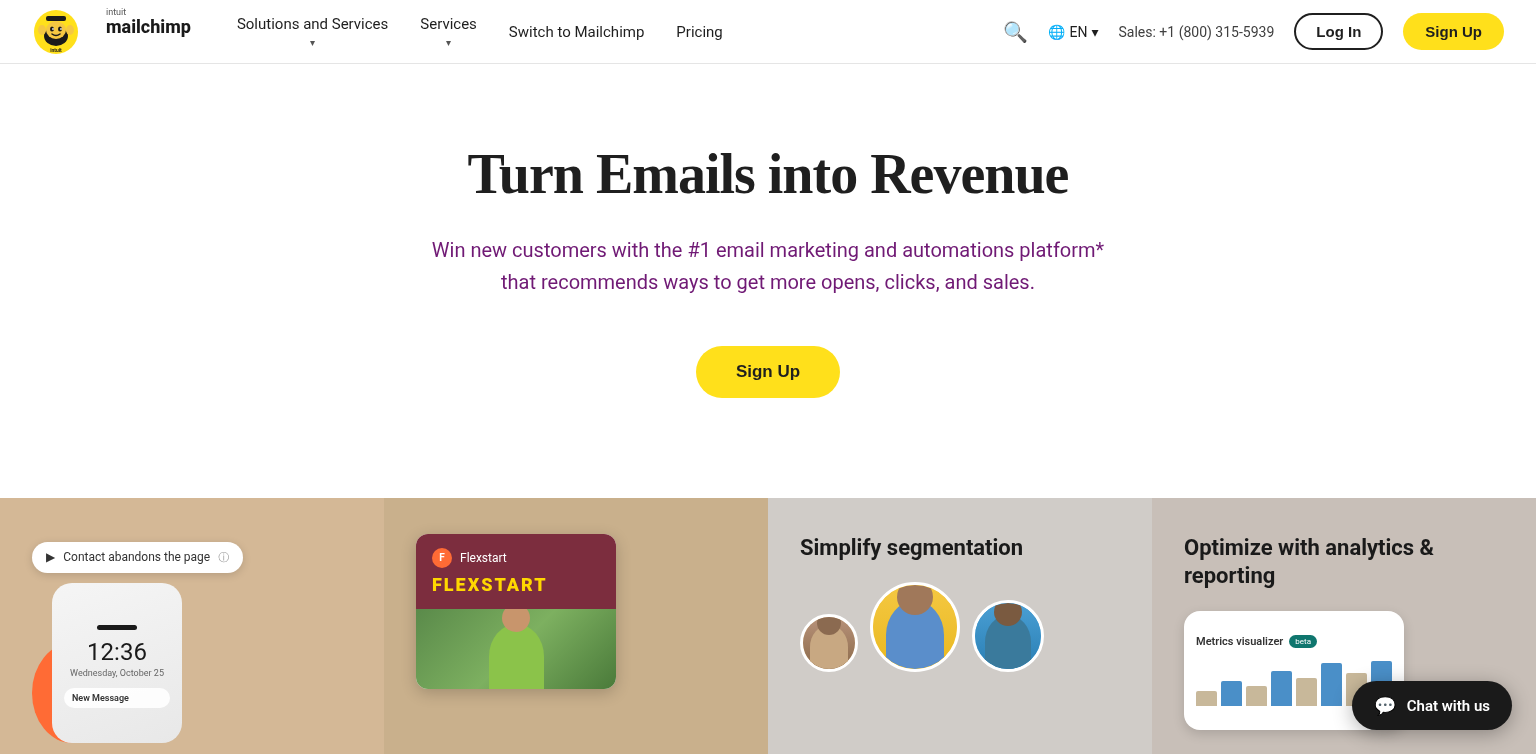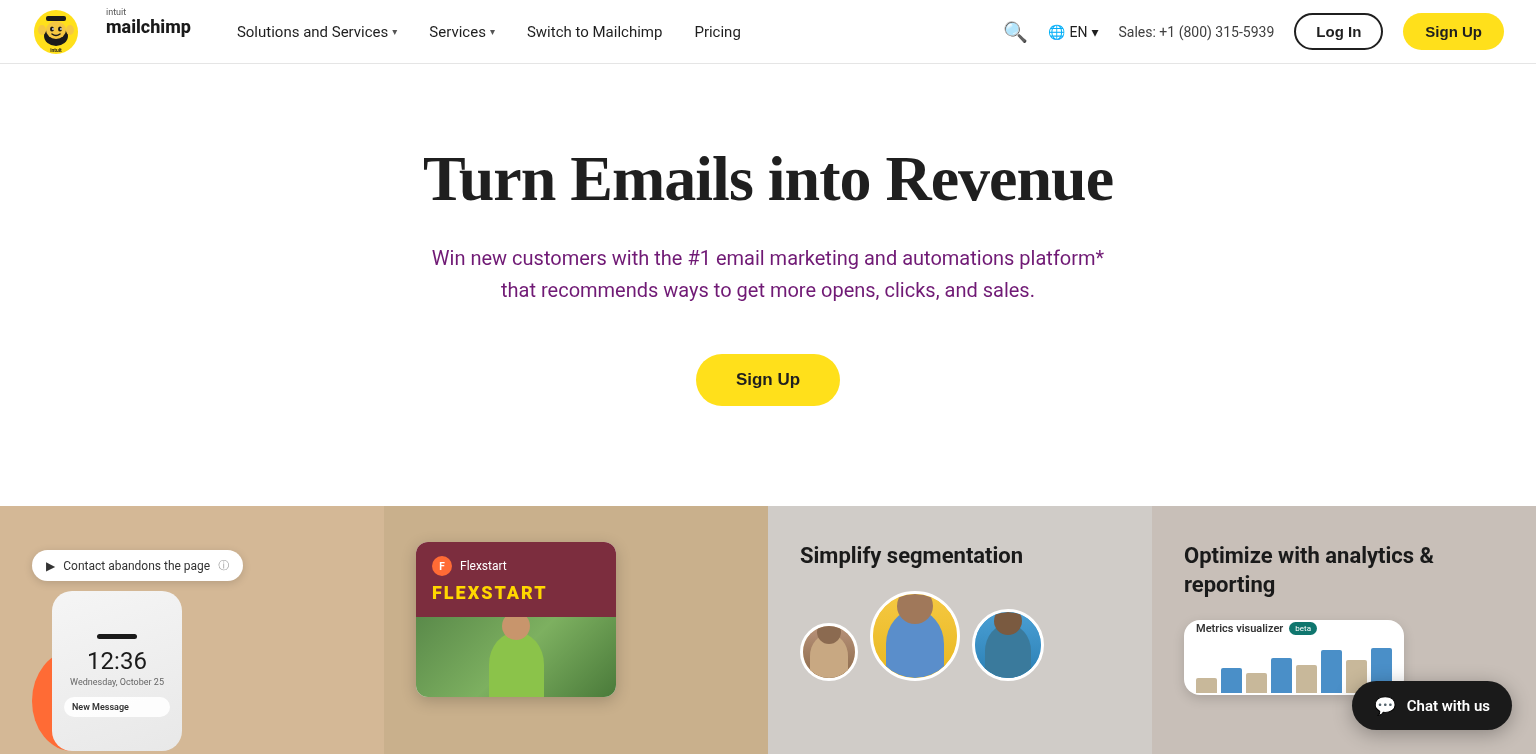--- a/index.html
+++ b/index.html
@@ -50,20 +50,21 @@
     .nav-item {
       display: flex;
       align-items: center;
       gap: 4px;
       padding: 8px 14px;
       font-size: 15px;
       color: #1f1f1f;
       cursor: pointer;
       border-radius: 4px;
       white-space: nowrap;
+      flex-direction: column;
     }
 
     .nav-item .chevron {
       font-size: 10px;
       color: #555;
     }
 
     .nav-right {
       display: flex;
       align-items: center;
@@ -118,21 +119,21 @@
       display: flex;
       flex-direction: column;
       align-items: center;
       justify-content: center;
       padding: 80px 40px 100px;
       text-align: center;
       background: #fff;
     }
 
     .hero-title {
-      font-size: 64px;
+      font-size: 56px;
       font-weight: 800;
       color: #1f1f1f;
       line-height: 1.1;
       margin-bottom: 28px;
       font-family: Georgia, 'Times New Roman', serif;
       letter-spacing: -1px;
     }
 
     .hero-subtitle {
       font-size: 20px;
@@ -344,21 +345,21 @@
 
     .avatar-sm {
       width: 58px;
       height: 58px;
     }
 
     
     .metrics-mockup {
       background: #fff;
       border-radius: 16px;
-      padding: 2px 12px;
+      padding: 24px 12px;
       width: 220px;
       box-shadow: 0 4px 12px rgba(0,0,0,0.15);
       margin-top: 10px;
     }
 
     .metrics-header {
       display: flex;
       align-items: center;
       gap: 6px;
       margin-bottom: 8px;

